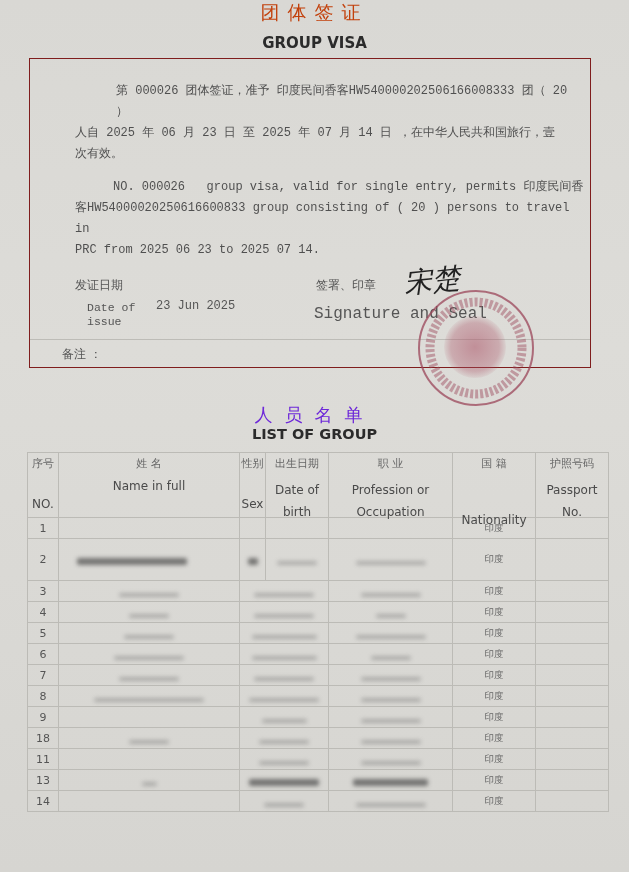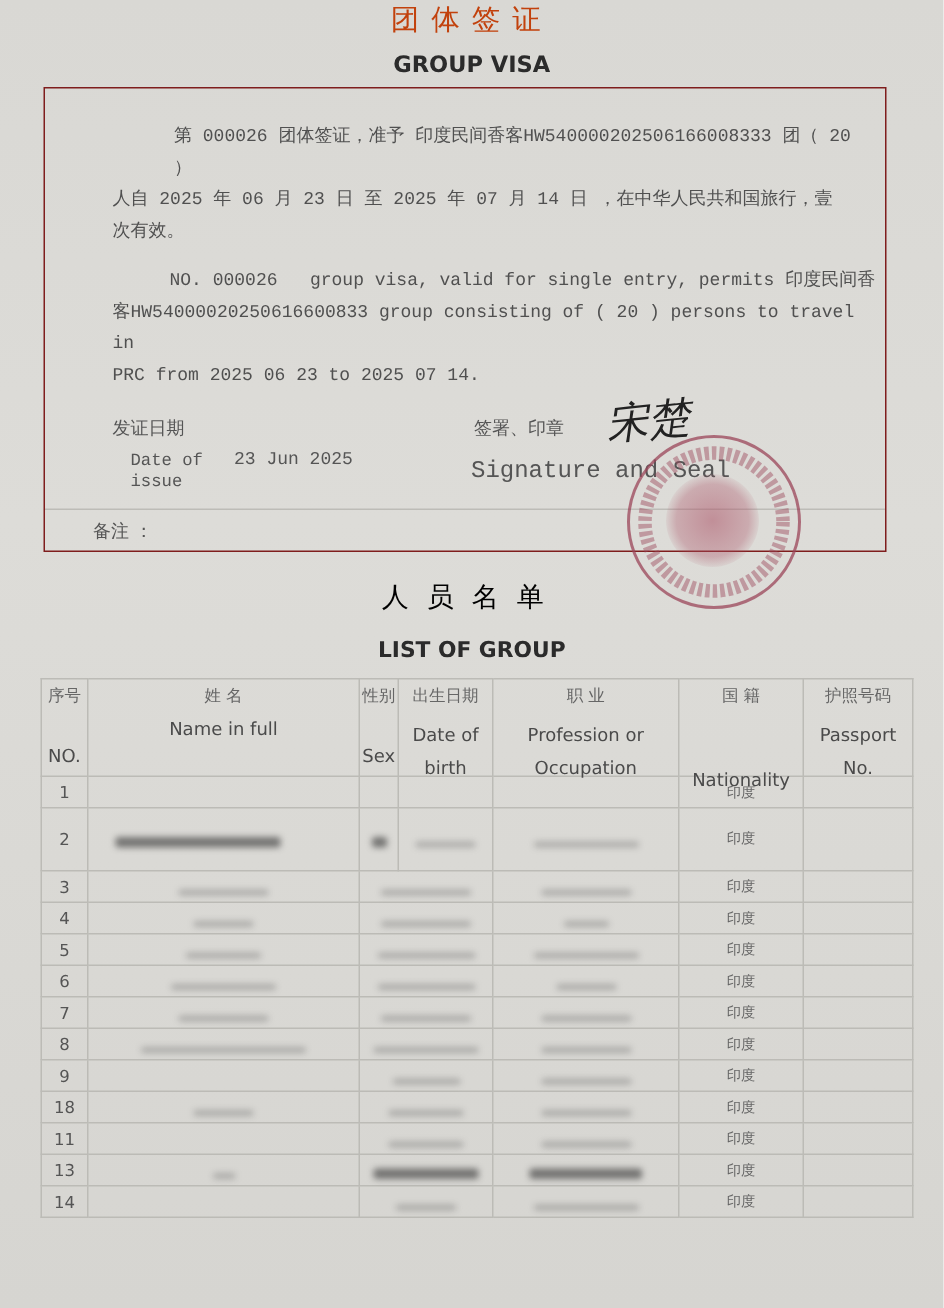--- a/index.html
+++ b/index.html
@@ -41,22 +41,22 @@
     background: radial-gradient(circle, rgba(170,80,100,0.55) 0%, rgba(170,80,100,0.35) 55%, rgba(170,80,100,0.0) 75%);
   }
   .stamp-text {
     position:absolute; left:0; top:0; width:112px; height:112px;
   }
   .sig {
     position:absolute; left:404px; top:262px; font-family:"DejaVu Serif", serif;
     font-size:28px; color:#222; font-style:italic; transform:rotate(-6deg);
   }
   .list-cn {
-    position:absolute; top:386px; left:0; width:629px; text-align:center;
-    font-size:18px; letter-spacing:12px; color:#000000;
+    position:absolute; top:403px; left:0; width:629px; text-align:center;
+    font-size:18px; letter-spacing:12px; color:#6d28d9;
   }
   .list-en {
     position:absolute; top:426px; left:0; width:629px; text-align:center;
     font-family:"DejaVu Sans", sans-serif; font-weight:bold; font-size:14.5px; color:#2b2b2b;
   }
   table.grp {
     position:absolute; left:27px; top:452px; border-collapse:collapse;
     font-family:"DejaVu Sans", sans-serif; color:#4a4a4a;
   }
   table.grp td, table.grp th {

